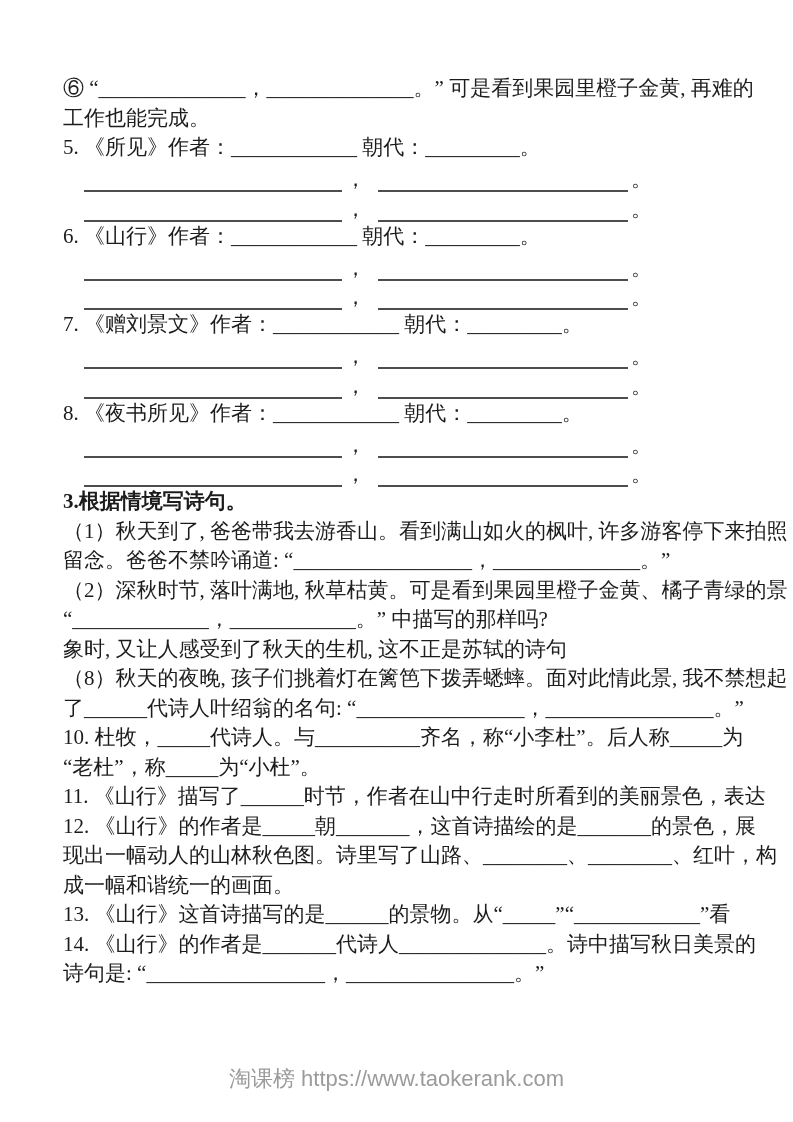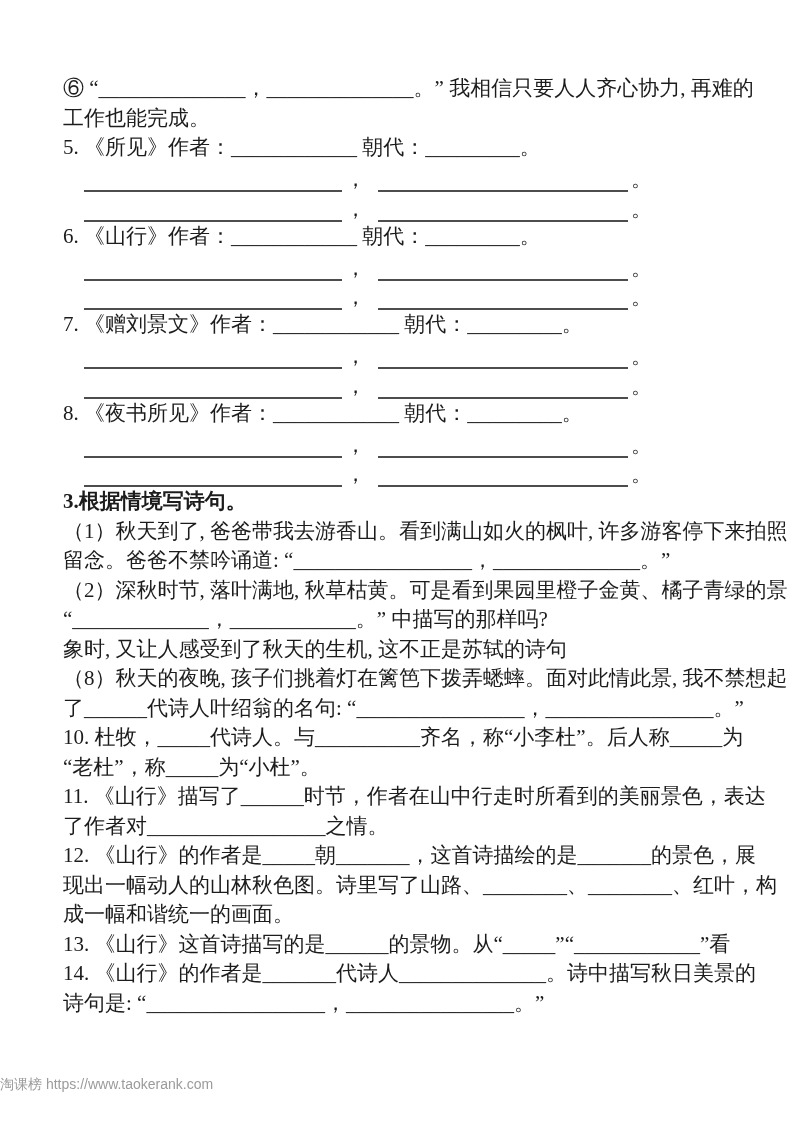--- a/index.html
+++ b/index.html
@@ -41,32 +41,33 @@
   .mark{
     display:inline-block;
     line-height:26px;
     margin-left:3px;
   }
   .footer{
     position:absolute;
     left:0;
     bottom:28px;
     width:100%;
+    text-align:center;
     color:#9b9b9b;
-    font-size:14px;
+    font-size:22px;
     font-family:"Liberation Sans","DejaVu Sans",sans-serif;
   }
 </style>
 </head>
 <body>
 
 <div class="page">
   <div class="content">
 
-    <div class="line">⑥ “______________，______________。” 我相信只要人人齐心协力, 再难的</div>
+    <div class="line">⑥ “______________，______________。” 可是看到果园里橙子金黄, 再难的</div>
     <div class="line">工作也能完成。</div>
 
     <div class="line">5. 《所见》作者：____________ 朝代：_________。</div>
     <div class="line rulerow">
       <span class="rule rule1"></span>
         <span class="mark">，</span>
         <span class="rule rule2"></span>
         <span class="mark">。</span>
     </div>
     <div class="line rulerow">
@@ -124,21 +125,20 @@
     <div class="line">（2）深秋时节, 落叶满地, 秋草枯黄。可是看到果园里橙子金黄、橘子青绿的景</div>
     <div class="line">“_____________，____________。” 中描写的那样吗?</div>
     <div class="line">象时, 又让人感受到了秋天的生机, 这不正是苏轼的诗句</div>
     <div class="line">（8）秋天的夜晚, 孩子们挑着灯在篱笆下拨弄蟋蟀。面对此情此景, 我不禁想起</div>
     <div class="line">了______代诗人叶绍翁的名句: “________________，________________。”</div>
 
     <div class="line">10. 杜牧，_____代诗人。与__________齐名，称“小李杜”。后人称_____为</div>
     <div class="line">“老杜”，称_____为“小杜”。</div>
 
     <div class="line">11. 《山行》描写了______时节，作者在山中行走时所看到的美丽景色，表达</div>
-    <div class="line">了作者对_________________之情。</div>
 
     <div class="line">12. 《山行》的作者是_____朝_______，这首诗描绘的是_______的景色，展</div>
     <div class="line">现出一幅动人的山林秋色图。诗里写了山路、________、________、红叶，构</div>
     <div class="line">成一幅和谐统一的画面。</div>
 
     <div class="line">13. 《山行》这首诗描写的是______的景物。从“_____”“____________”看</div>
 
     <div class="line">14. 《山行》的作者是_______代诗人______________。诗中描写秋日美景的</div>
     <div class="line">诗句是: “_________________，________________。”</div>
 

